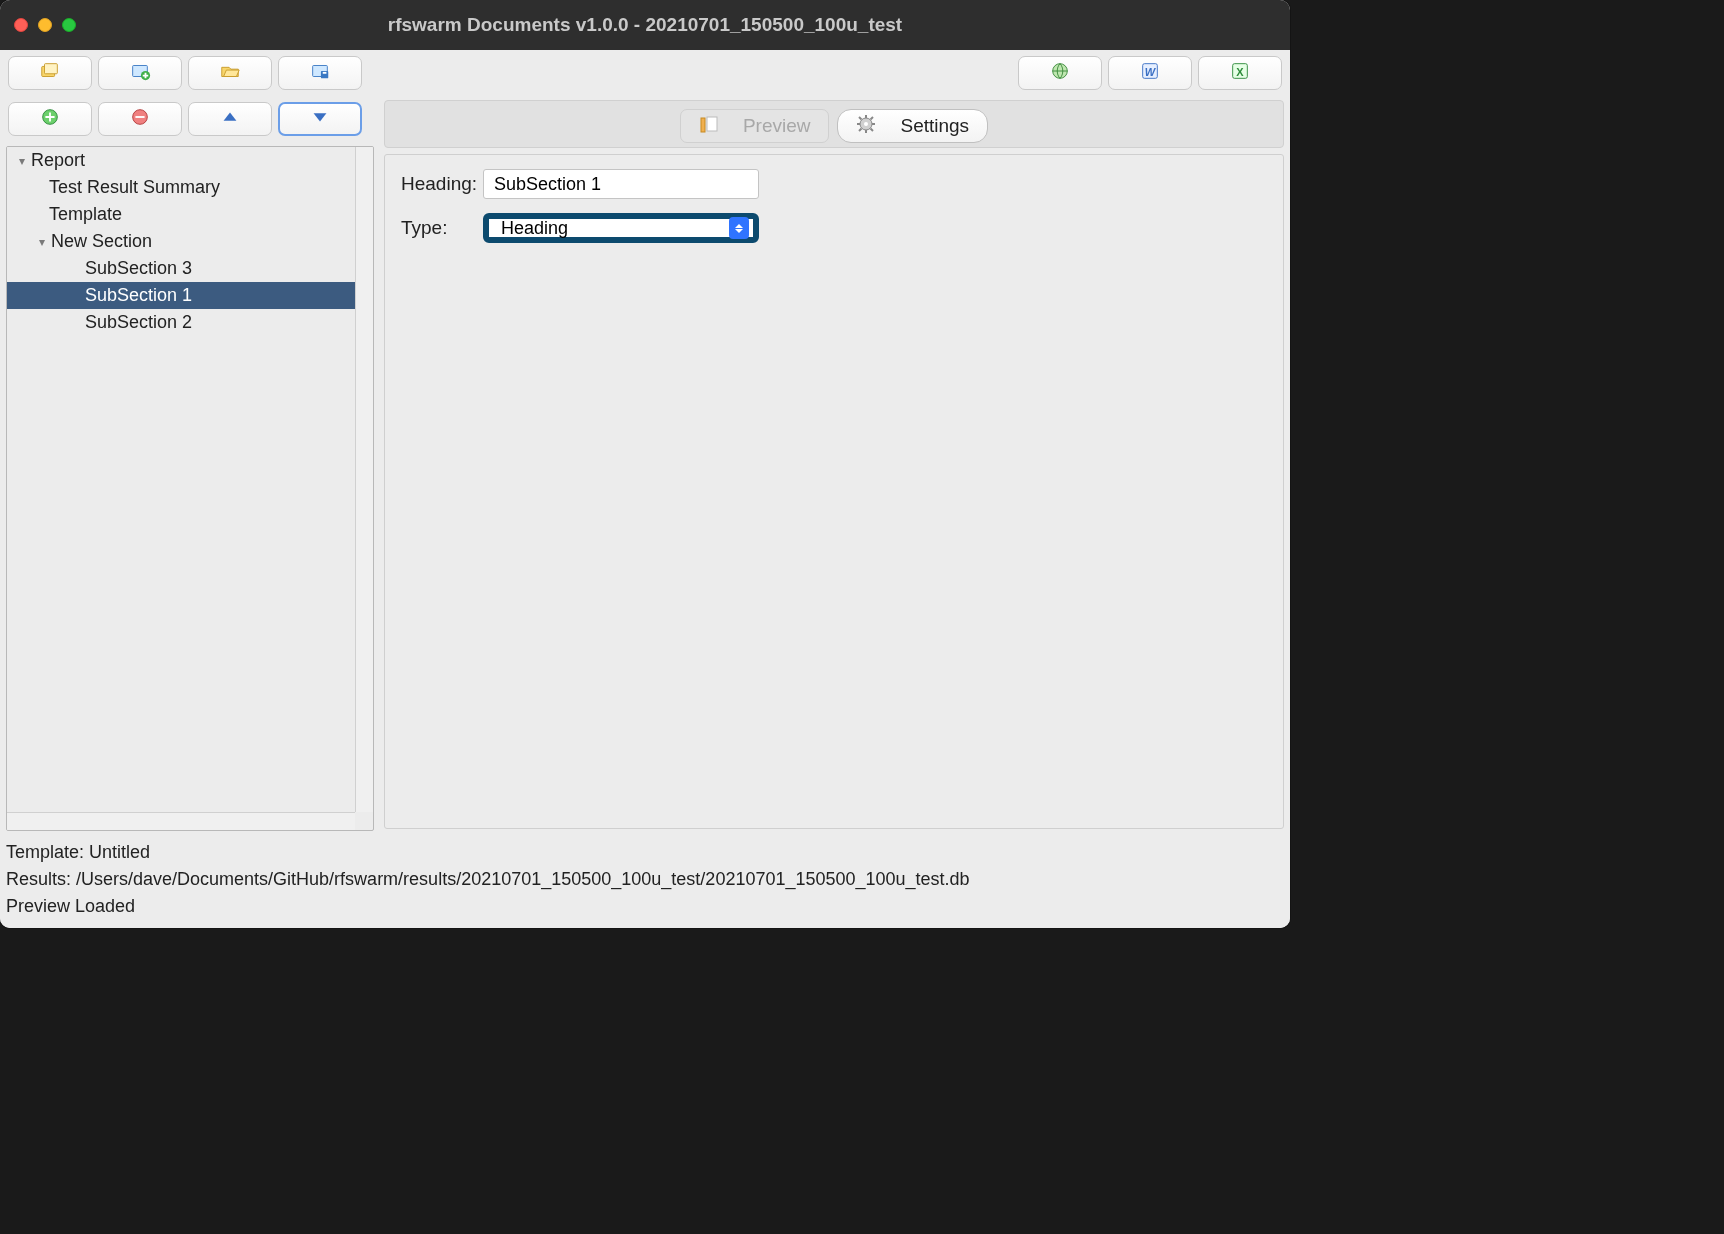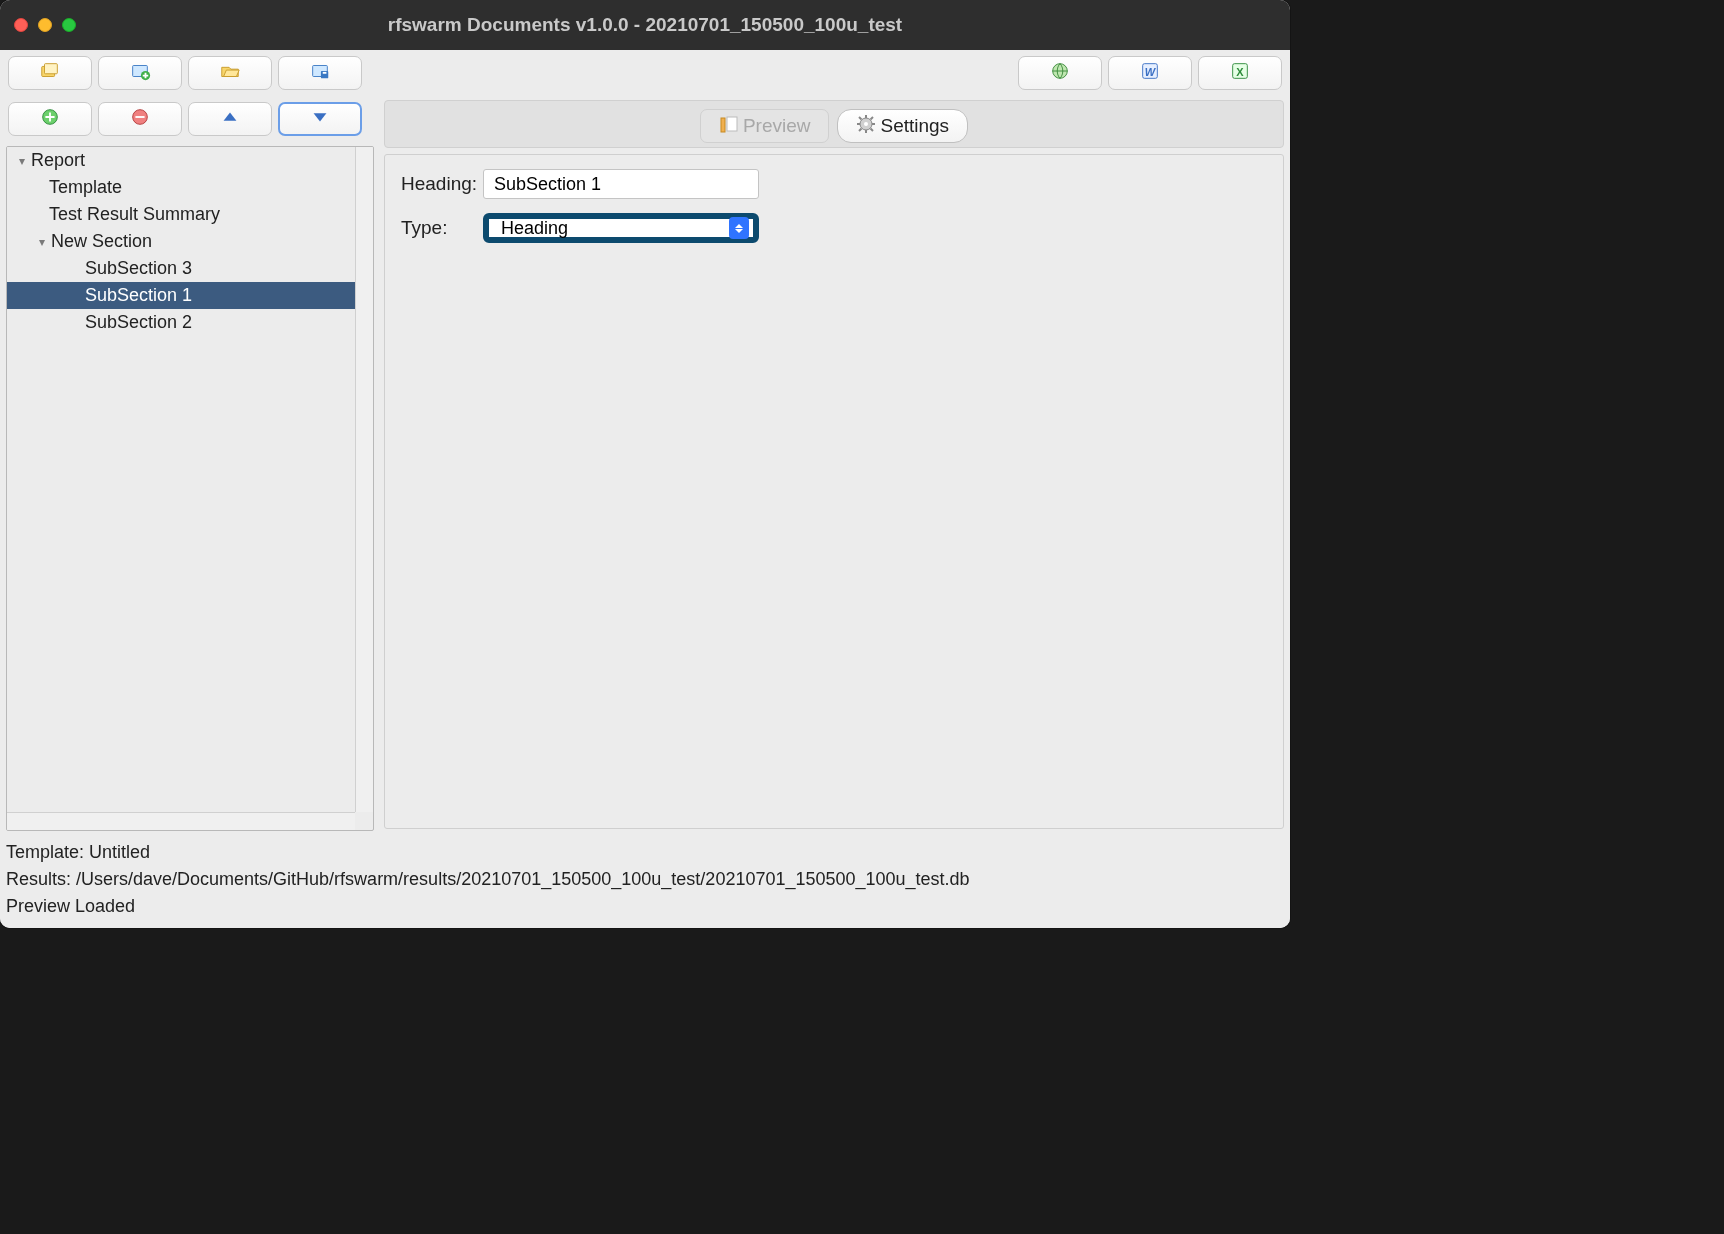--- a/index.html
+++ b/index.html
@@ -154,21 +154,21 @@
     border-radius: 4px;
     margin: 4px 6px 0 6px;
     padding-top: 4px;
   }
   .tab {
     height: 34px;
     padding: 0 18px;
     border-radius: 7px;
     display: flex;
     align-items: center;
-    gap: 4px;
+    gap: 24px;
     font-size: 19px;
     cursor: pointer;
     border: 1px solid transparent;
   }
   .tab.inactive { color: #a8a8a8; background: #e4e4e4; border-color:#d0d0d0; }
   .tab.active { color: #222; background: linear-gradient(#ffffff,#f3f3f3); border-color:#c0c0c0;border-radius:14px; }
   .tab svg { width: 20px; height: 20px; }
 
   .content-panel {
     flex: 1;
@@ -348,24 +348,24 @@
         </div>
       </div>
 
       <div class="tree-wrap">
         <div class="tree">
           <div class="tree-row indent-0">
             <span class="disclosure">▾</span>
             <span>Report</span>
           </div>
           <div class="tree-row indent-1">
+            <span>Test Result Summary</span>
+          </div>
+          <div class="tree-row indent-1">
             <span>Template</span>
-          </div>
-          <div class="tree-row indent-1">
-            <span>Test Result Summary</span>
           </div>
           <div class="tree-row" style="padding-left:28px">
             <span class="disclosure">▾</span>
             <span>New Section</span>
           </div>
           <div class="tree-row indent-2">
             <span>SubSection 3</span>
           </div>
           <div class="tree-row indent-2 selected">
             <span>SubSection 1</span>

